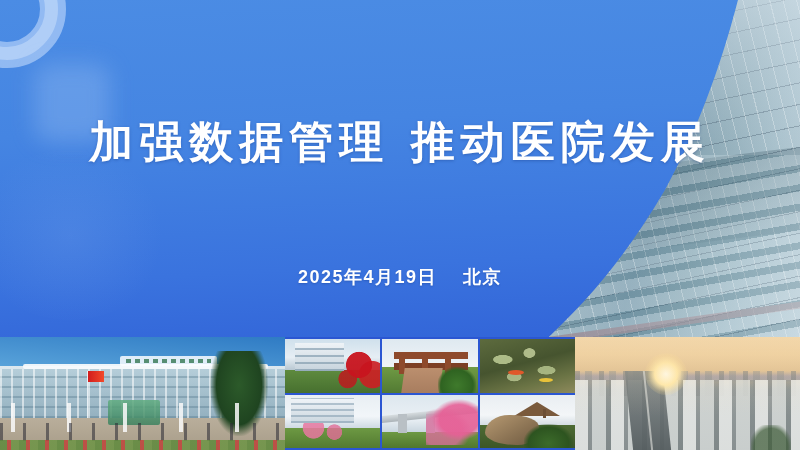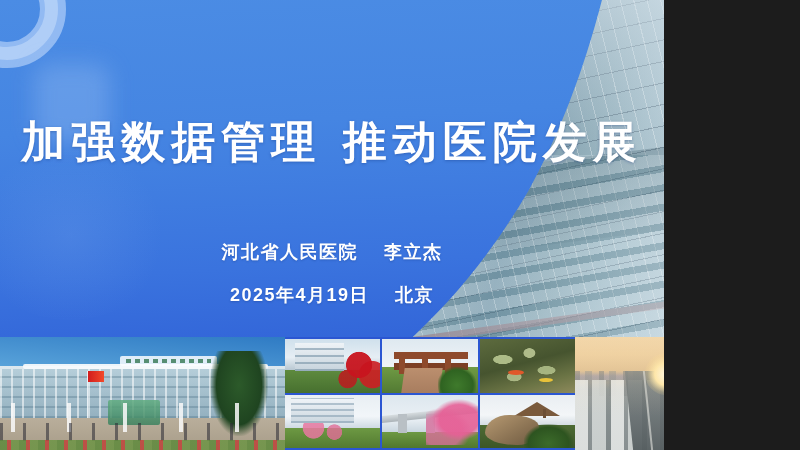--- a/index.html
+++ b/index.html
@@ -2,21 +2,21 @@
 <html><head>
 <meta charset="utf-8">
 <style>
   html, body {
     margin: 0;
     padding: 0;
     background: #1c1c1c;
   }
   #slide {
     position: relative;
-    width: 664px;
+    width: 800px;
     height: 450px;
     overflow: hidden;
     font-family: "Liberation Sans", "DejaVu Sans", sans-serif;
     background: linear-gradient(177deg, #4b8ce4 0%, #4585e2 28%, #3a73de 58%, #2f5fd6 82%, #2b56d2 100%);
   }
 
   
   .deco-ring {
     position: absolute;
     left: -52px;
@@ -542,21 +542,20 @@
       <div class="tower-dark-band"></div>
       <div class="tower-glass-rows"></div>
       <div class="tower-beam"></div>
       <div class="tower-edge-hilite"></div>
     </div>
   </div>
 
   <div class="title">加强数据管理  推动医院发展</div>
 
   <div class="subtitle-block">
-    <div class="sub-line">河北省人民医院    李立杰</div>
     <div class="sub-line second">2025年4月19日    北京</div>
   </div>
 
   <div class="photo-strip">
 
     <div class="photo p-hospital">
       <div class="win-grid"></div>
       <div class="roofline"></div>
       <div class="sign"></div>
       <div class="flagpole"></div>

